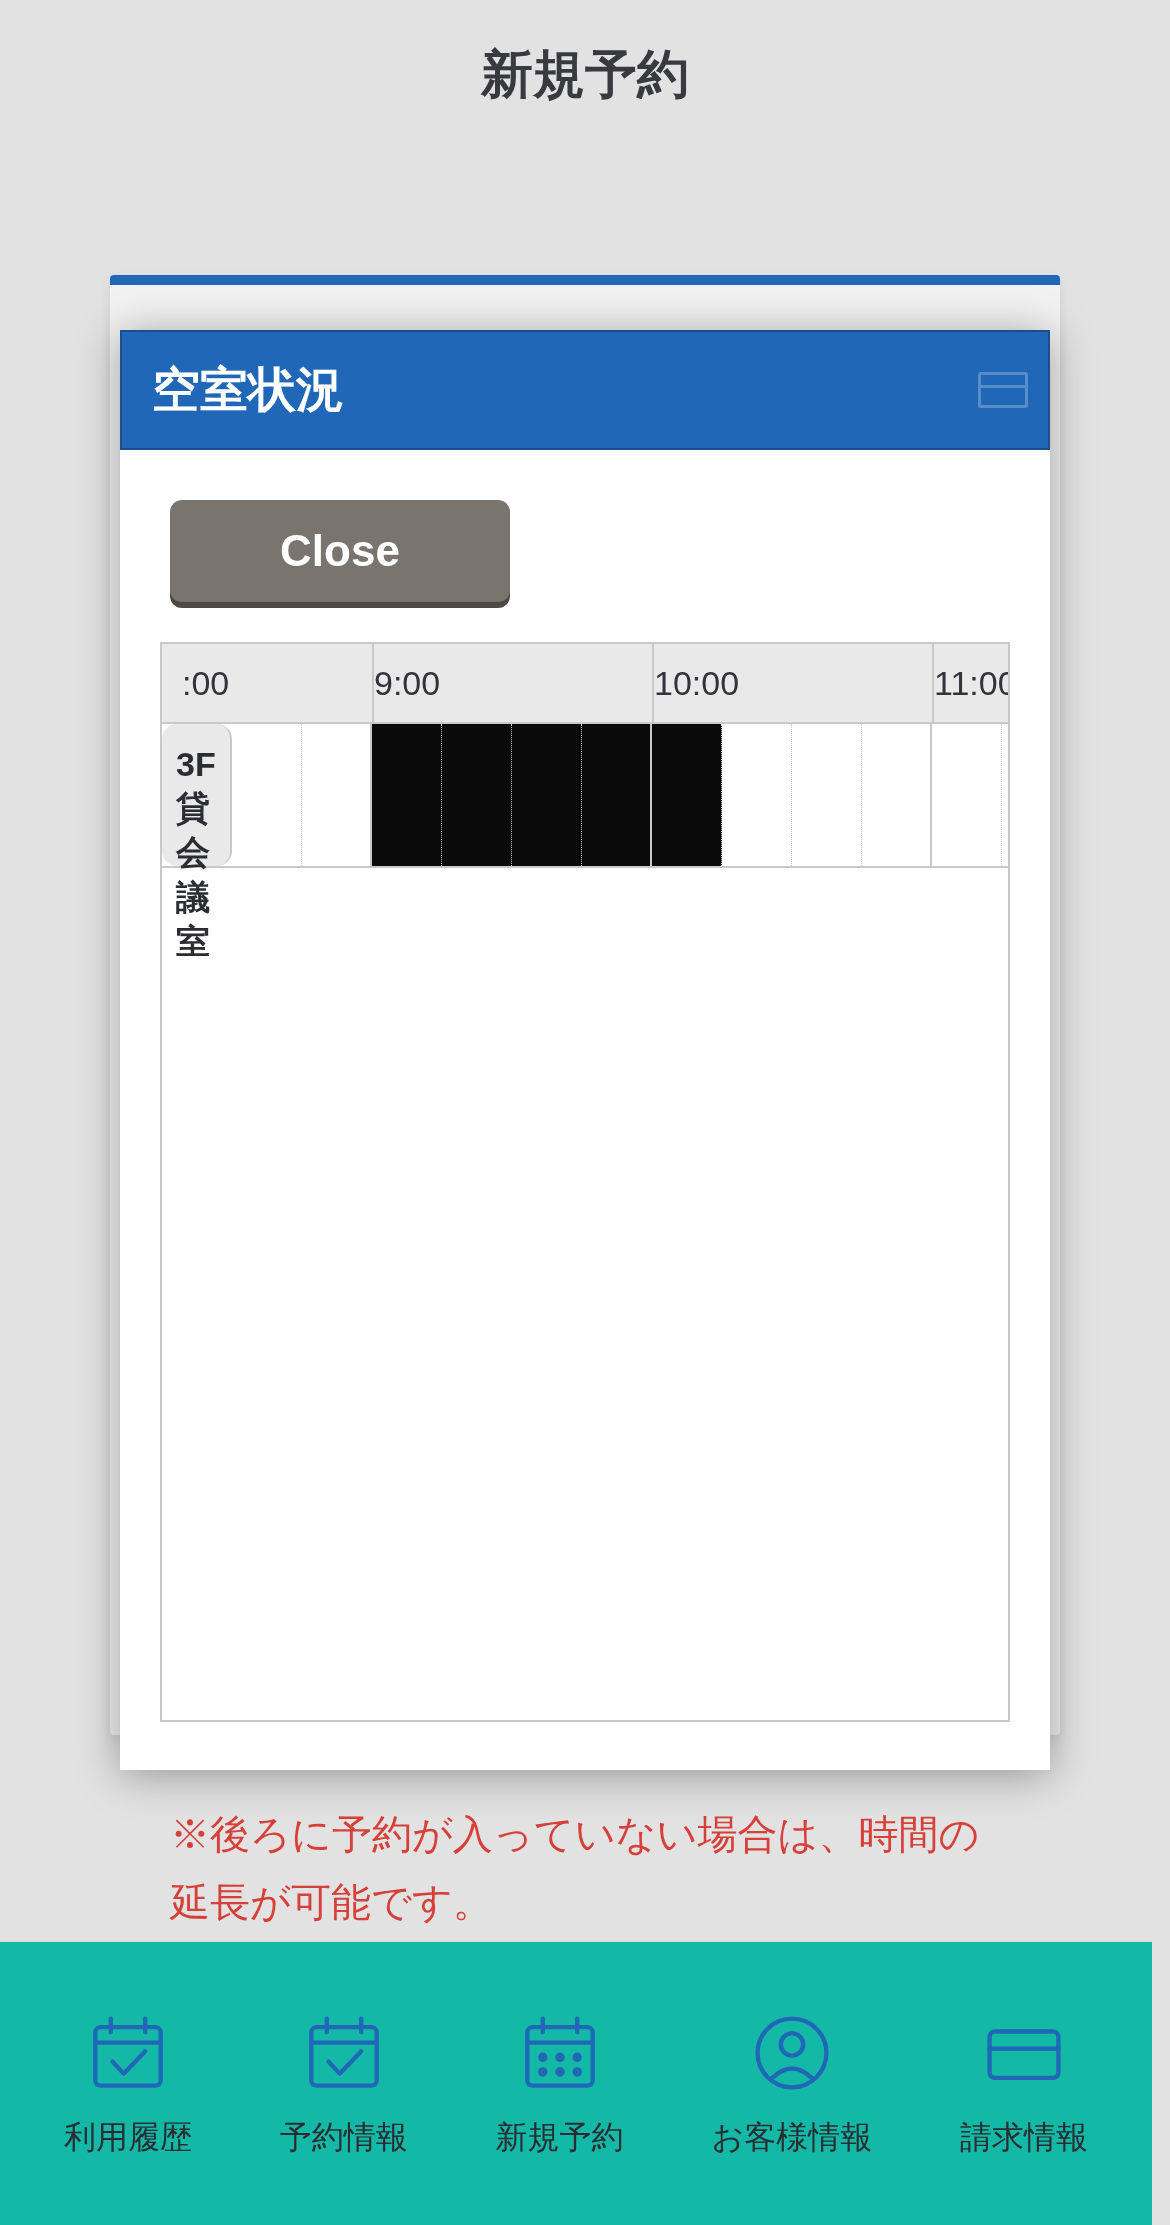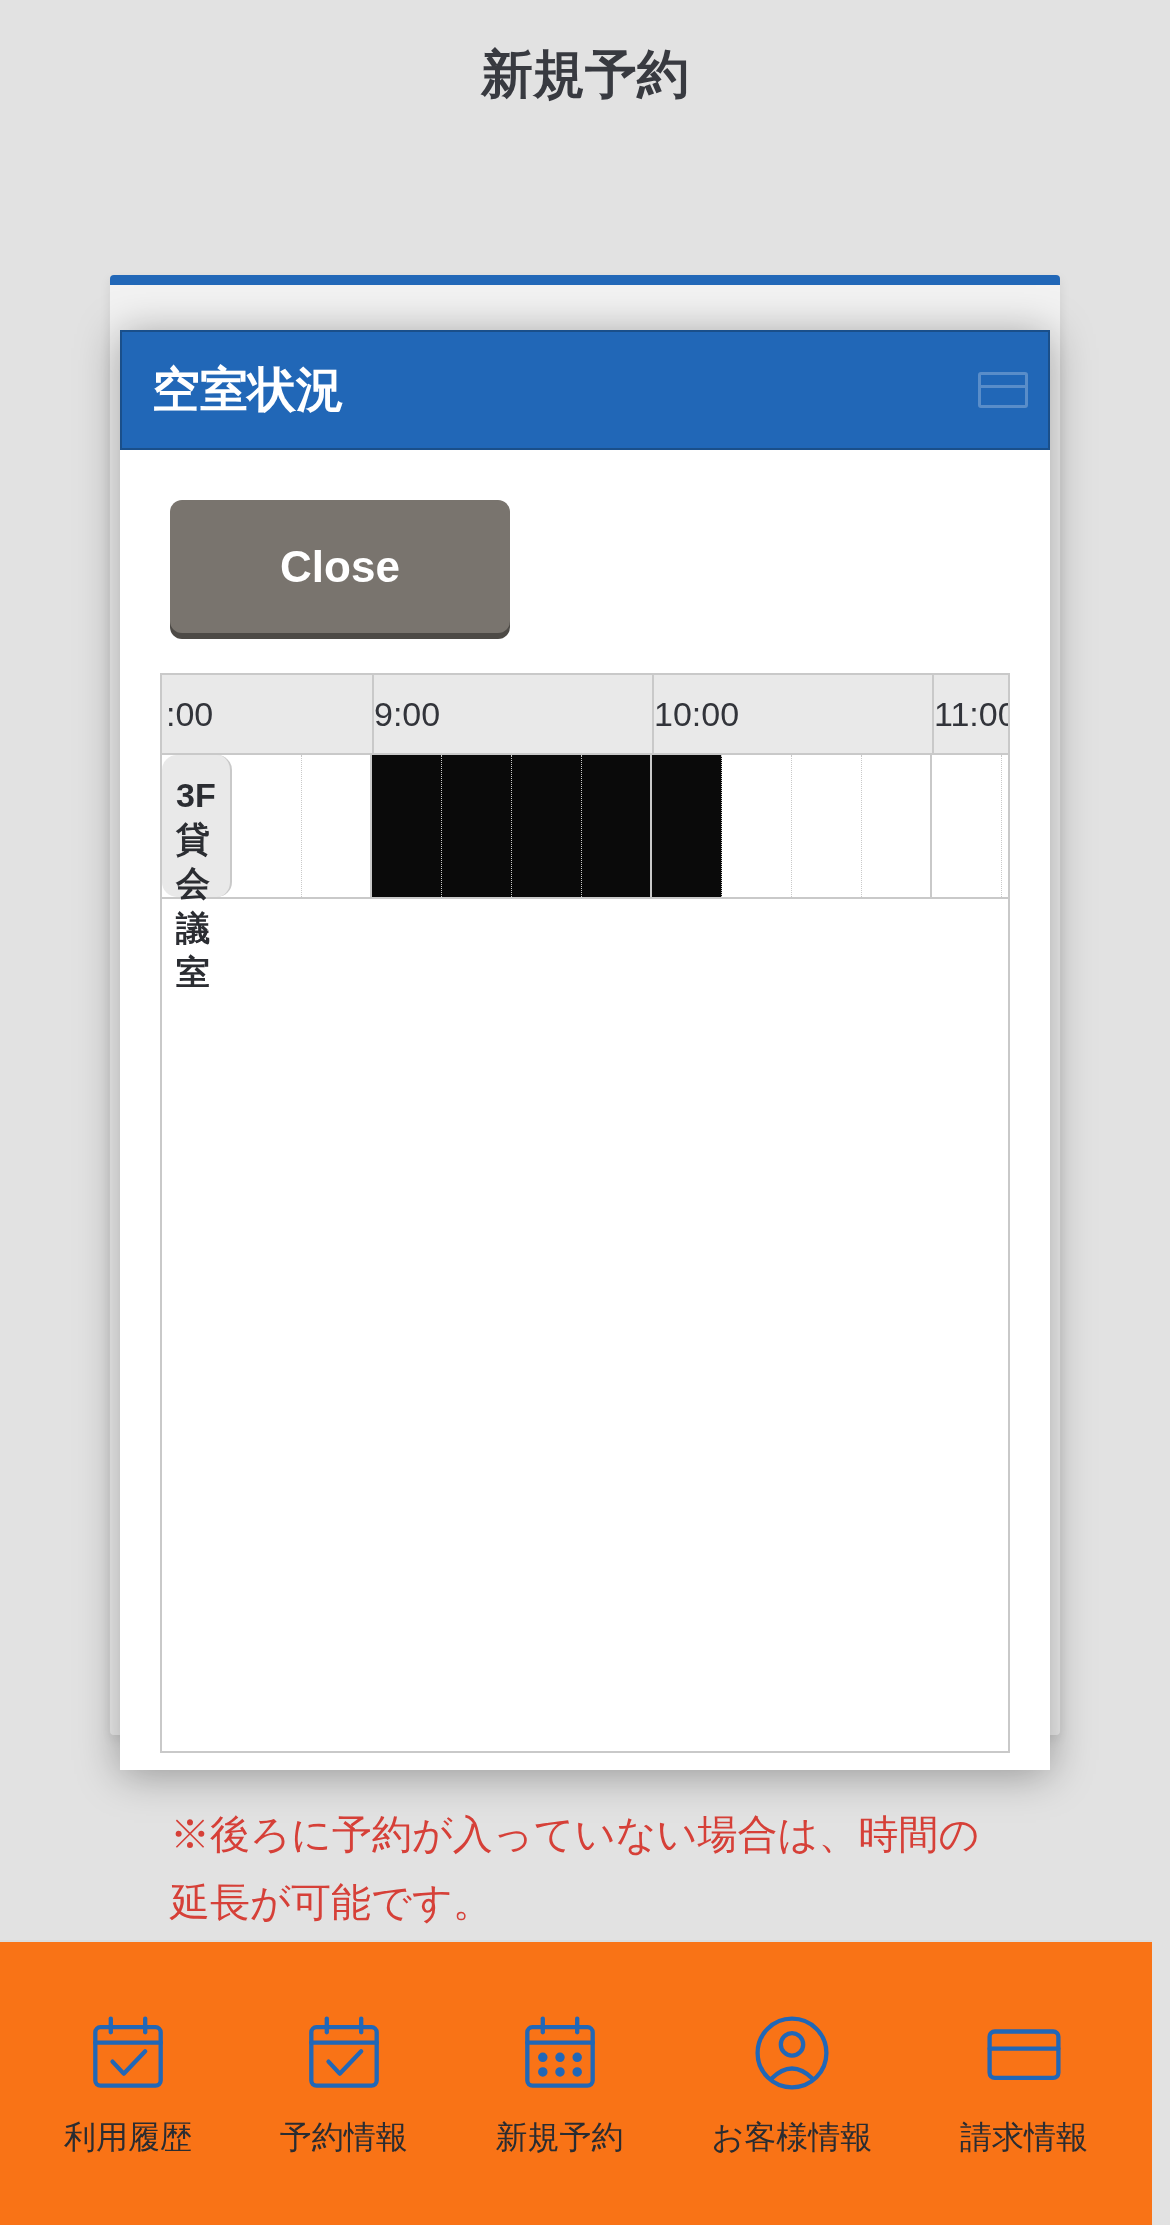--- a/index.html
+++ b/index.html
@@ -49,21 +49,21 @@
     opacity: .25;
     border: 3px solid #fff;
     border-radius: 3px;
   }
   .modal-header-icon:before {
     content: ""; position: absolute; left: 0; right: 0; top: 10px; height: 3px; background: #fff;
   }
 
   .close-btn {
     margin: 50px 0 40px 50px;
-    width: 340px; height: 133px;
+    width: 340px; height: 102px;
     background: #79746e;
     color: #fff;
     border: none;
     border-radius: 12px;
     font-size: 44px;
     font-weight: 700;
     box-shadow: 0 6px 0 #4d4a46;
     cursor: pointer;
   }
 
@@ -83,21 +83,21 @@
     color: #32343a;
   }
   .time-header .th-cell {
     flex: 0 0 280px;
     display: flex; align-items: center;
     border-left: 2px solid #c9c9c9;
   }
   .time-header .th-cell.first {
     flex: 0 0 210px;
     border-left: none;
-    padding-left: 4px;
+    padding-left: 20px;
     justify-content: flex-start;
   }
 
   .sched-row { display: flex; height: 144px; border-bottom: 2px solid #c9c9c9; }
   .room-label {
     width: 210px;
     background: #e9e9e9;
     border-right: 2px solid #c9c9c9;
     font-size: 34px;
     font-weight: 700;
@@ -116,21 +116,21 @@
     height: 100%;
     border-right: 1px dotted #c9c9c9;
   }
   .slot.hour-edge { border-right: 2px solid #c9c9c9; }
   .slot.booked { background: #0a0a0a; }
 
   .bottom-nav {
     position: absolute;
     left: 0; right: 18px; bottom: 0;
     height: 285px;
-    background: #f97316;
+    background: #14b8a6;
     border-top: 2px solid #dcdcdc;
     display: flex;
     justify-content: space-around;
     align-items: center;
     padding: 0 20px;
   }
   .nav-item {
     display: flex; flex-direction: column; align-items: center; gap: 18px;
     color: #2a2c31; font-size: 32px;
     cursor: pointer;

